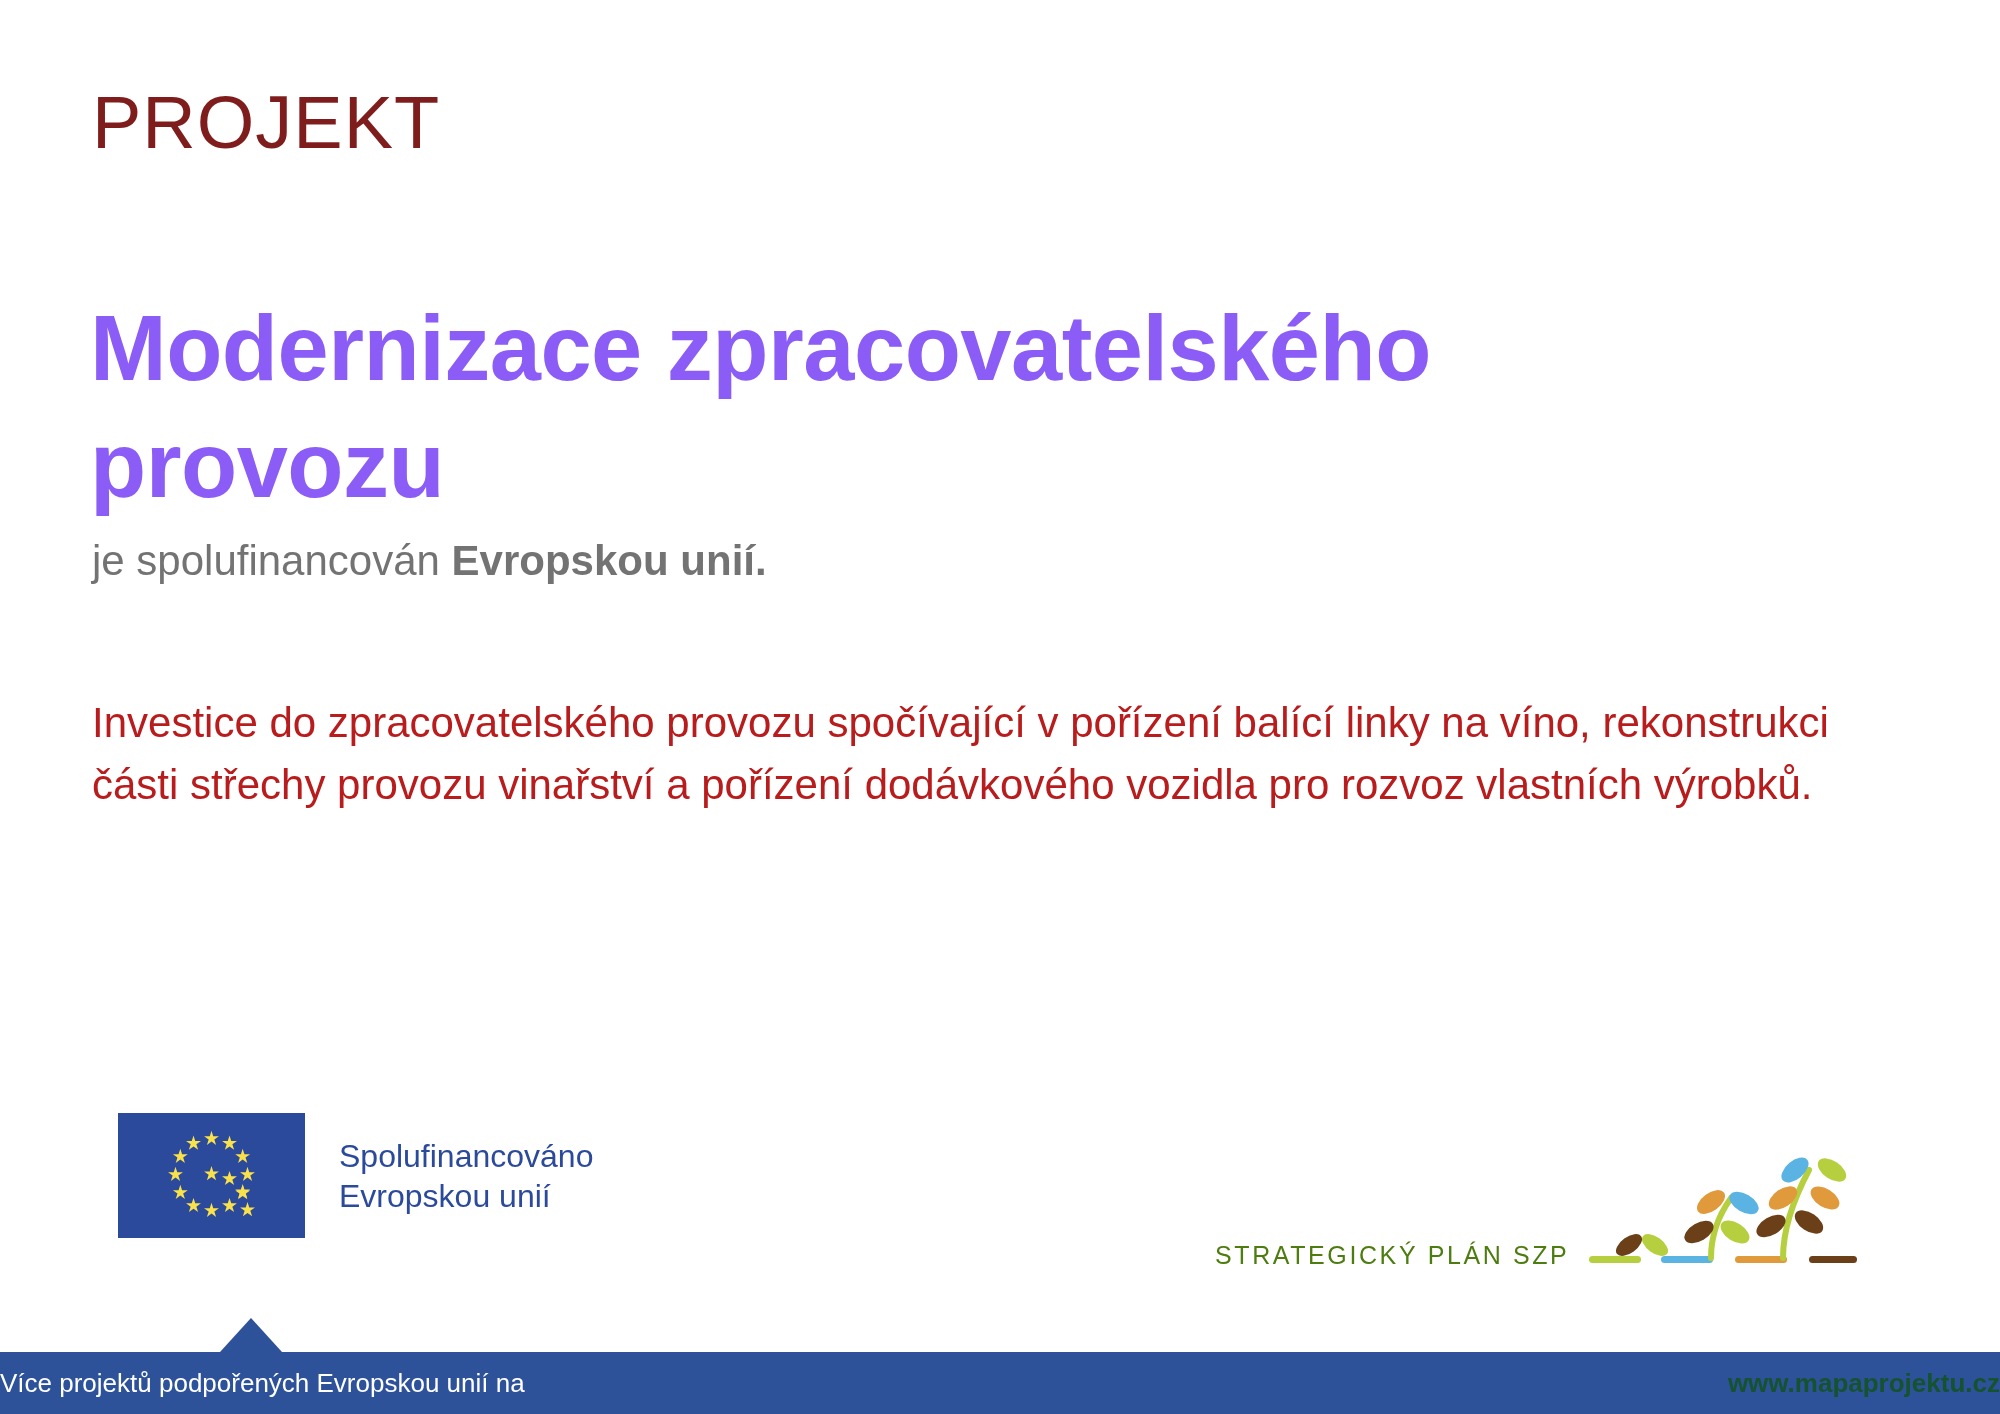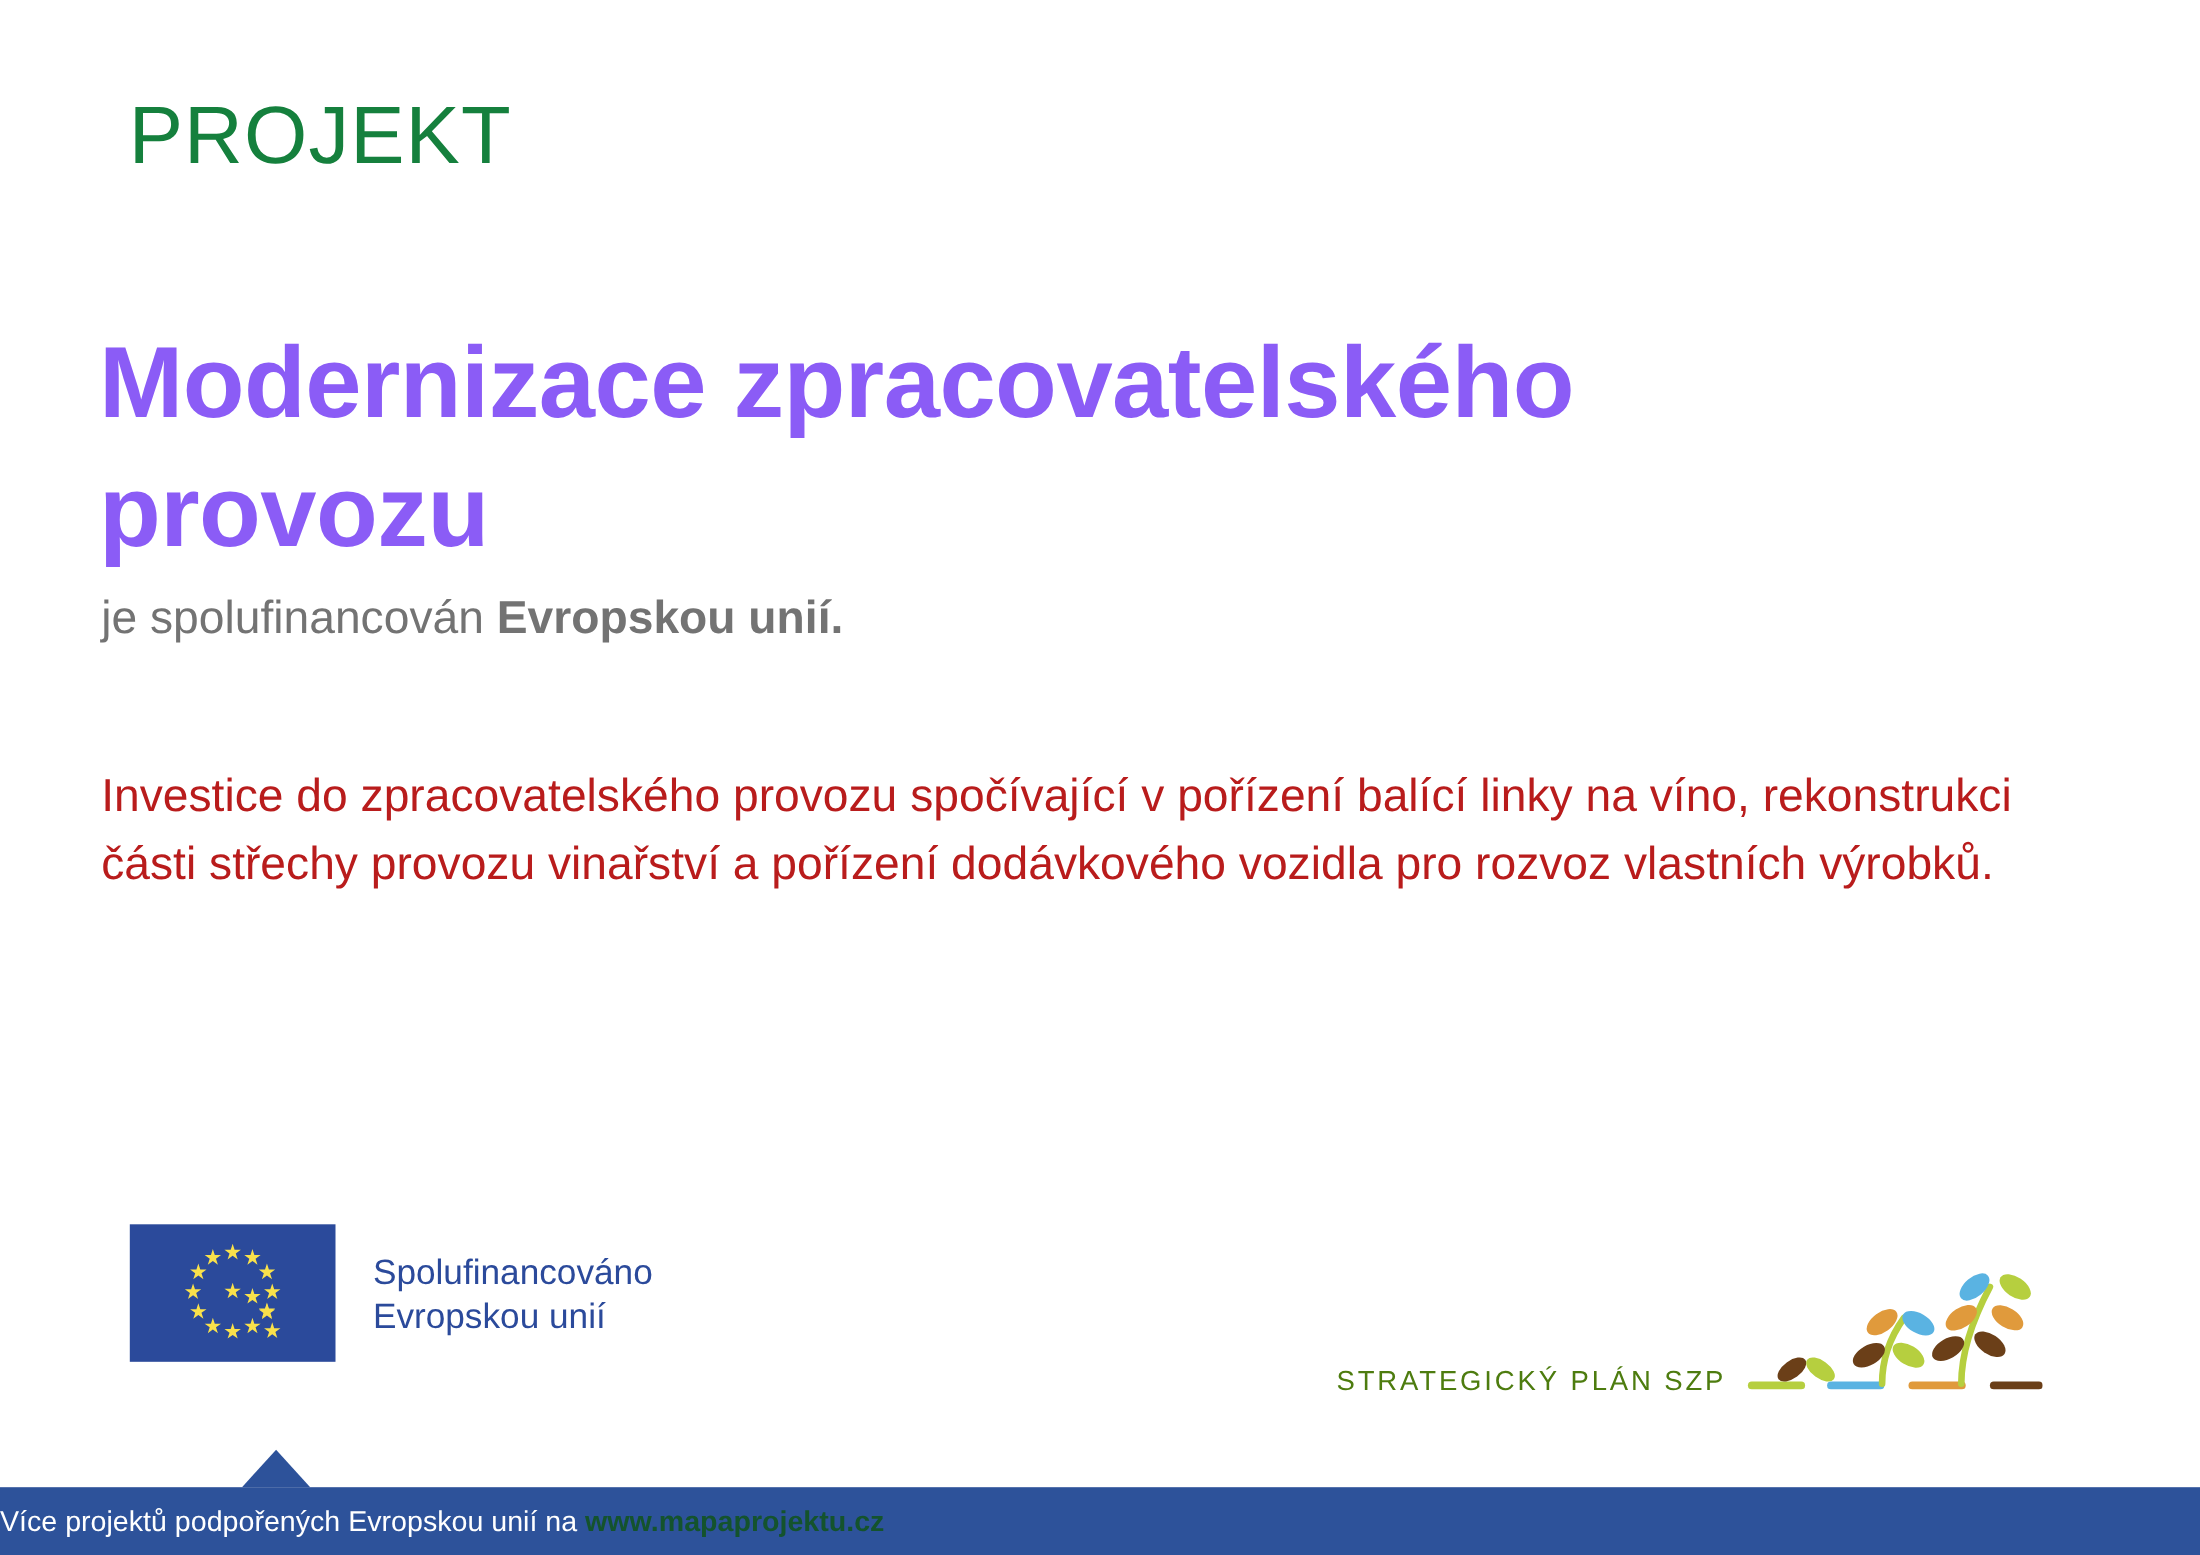--- a/index.html
+++ b/index.html
@@ -20,24 +20,23 @@
 
   
   .eyebrow {
     position: absolute;
     left: 92px;
     top: 86px;
     font-family: "Liberation Sans", sans-serif;
     font-size: 74px;
     font-weight: 400;
     letter-spacing: 1px;
-    color: #15803d;
+    color: #7f1d1d;
     line-height: 1.0;
     white-space: nowrap;
-    margin-left: 25px;
   }
   .headline {
     position: absolute;
     left: 90px;
     top: 228px;
     width: 1720px;
     font-family: "Liberation Sans", sans-serif;
     font-size: 92px;
     font-weight: 700;
     color: #8b5cf6;
@@ -133,21 +132,21 @@
     border-bottom: 34px solid #2d529a;
   }
   .footer-text {
     position: absolute;
     left: 0;
     bottom: 0;
     width: 2000px;
     height: 62px;
     display: flex;
     align-items: center;
-    justify-content: flex-start;
+    justify-content: space-between;
     font-family: "Liberation Sans", sans-serif;
     font-size: 26px;
     font-weight: 400;
     color: #ffffff;
     white-space: nowrap;
   }
   .footer-text .strong { font-weight: 700; }
   .sp { white-space: pre; }
 </style>
 </head>

